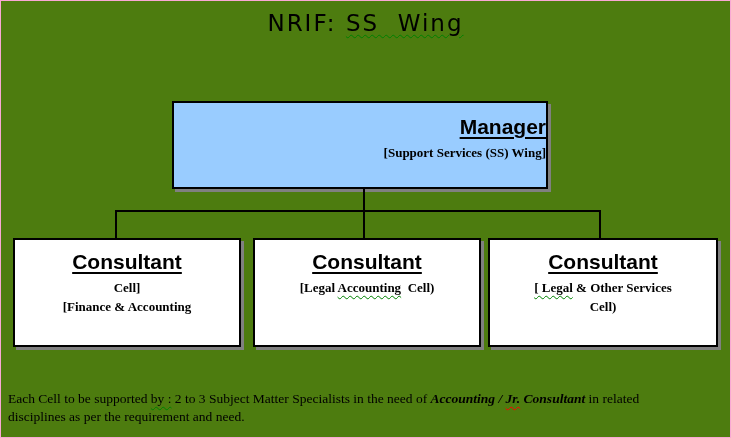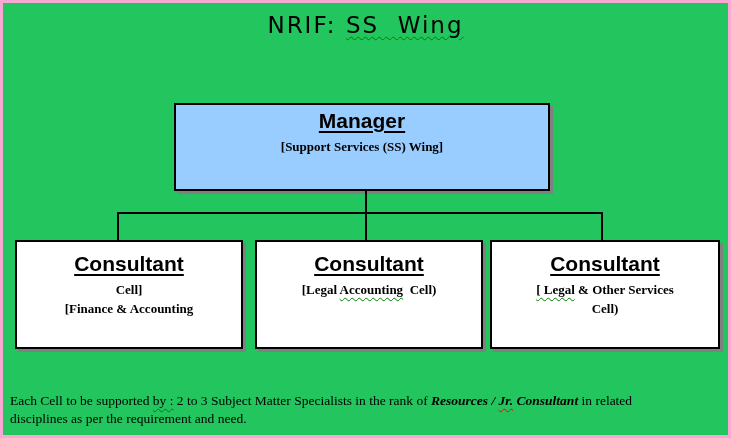--- a/index.html
+++ b/index.html
@@ -1,22 +1,22 @@
 <!DOCTYPE html>
 <html style="--manager-fill: #99CCFF; --box-shadow: #808080; --wavy-green: #008000; --wavy-red: #FF0000; --line: #000000;"><head>
 <meta charset="utf-8">
 <style>
   html, body { margin: 0; padding: 0; background: #fff; }
   .canvas {
     position: relative;
     width: 731px;
     height: 438px;
     box-sizing: border-box;
-    border: 3px solid #f9a8d4;
-    background: #22c55e;
+    border: 1px solid #f9a8d4;
+    background: #4d7c0f;
     overflow: hidden;
     font-family: "Liberation Serif", serif;
     color: #000;
   }
 
   
   .title {
     position: absolute;
     top: 9px;
     left: 0;
@@ -50,21 +50,22 @@
     box-sizing: border-box;
     border: 2px solid #000;
     background: #fff;
     box-shadow: 3px 3px 0 var(--box-shadow, #808080);
     text-align: center;
   }
   .manager {
     left: 171px; top: 100px;
     width: 376px; height: 88px;
     background: var(--manager-fill, #99ccff);
-    padding-top: 3px;
+    padding-top: 11px;
+    text-align: right;
   }
   .consultant { top: 237px; height: 109px; padding-top: 9px; }
   .c1 { left: 12px;  width: 228px; }
   .c2 { left: 252px; width: 228px; }
   .c3 { left: 487px; width: 230px; }
 
   .heading {
     font-family: "Liberation Sans", sans-serif;
     font-weight: bold;
     font-size: 21px;
@@ -136,17 +137,17 @@
 
   <div class="node consultant c3">
     <div class="heading">Consultant</div>
     <div class="sub">
       <div><span class="wavy-g">[ Legal</span><span> &amp; Other Services</span></div>
       <div><span>Cell)</span></div>
     </div>
   </div>
 
   <div class="footer">
-    <span>Each Cell to be supported </span><span class="wavy-g">by :</span><span> </span><span class="b">2 to 3 Subject Matter Specialists</span><span> in the rank of </span><span class="bi">Resources / </span><span class="bi wavy-r">Jr.</span><span class="bi"> Consultant</span><span> in related</span><br>
+    <span>Each Cell to be supported </span><span class="wavy-g">by :</span><span> </span><span class="b">2 to 3 Subject Matter Specialists</span><span> in the need of </span><span class="bi">Accounting / </span><span class="bi wavy-r">Jr.</span><span class="bi"> Consultant</span><span> in related</span><br>
     <span>disciplines as per the requirement and need.</span>
   </div>
 
 </div>
 
 </body></html>

